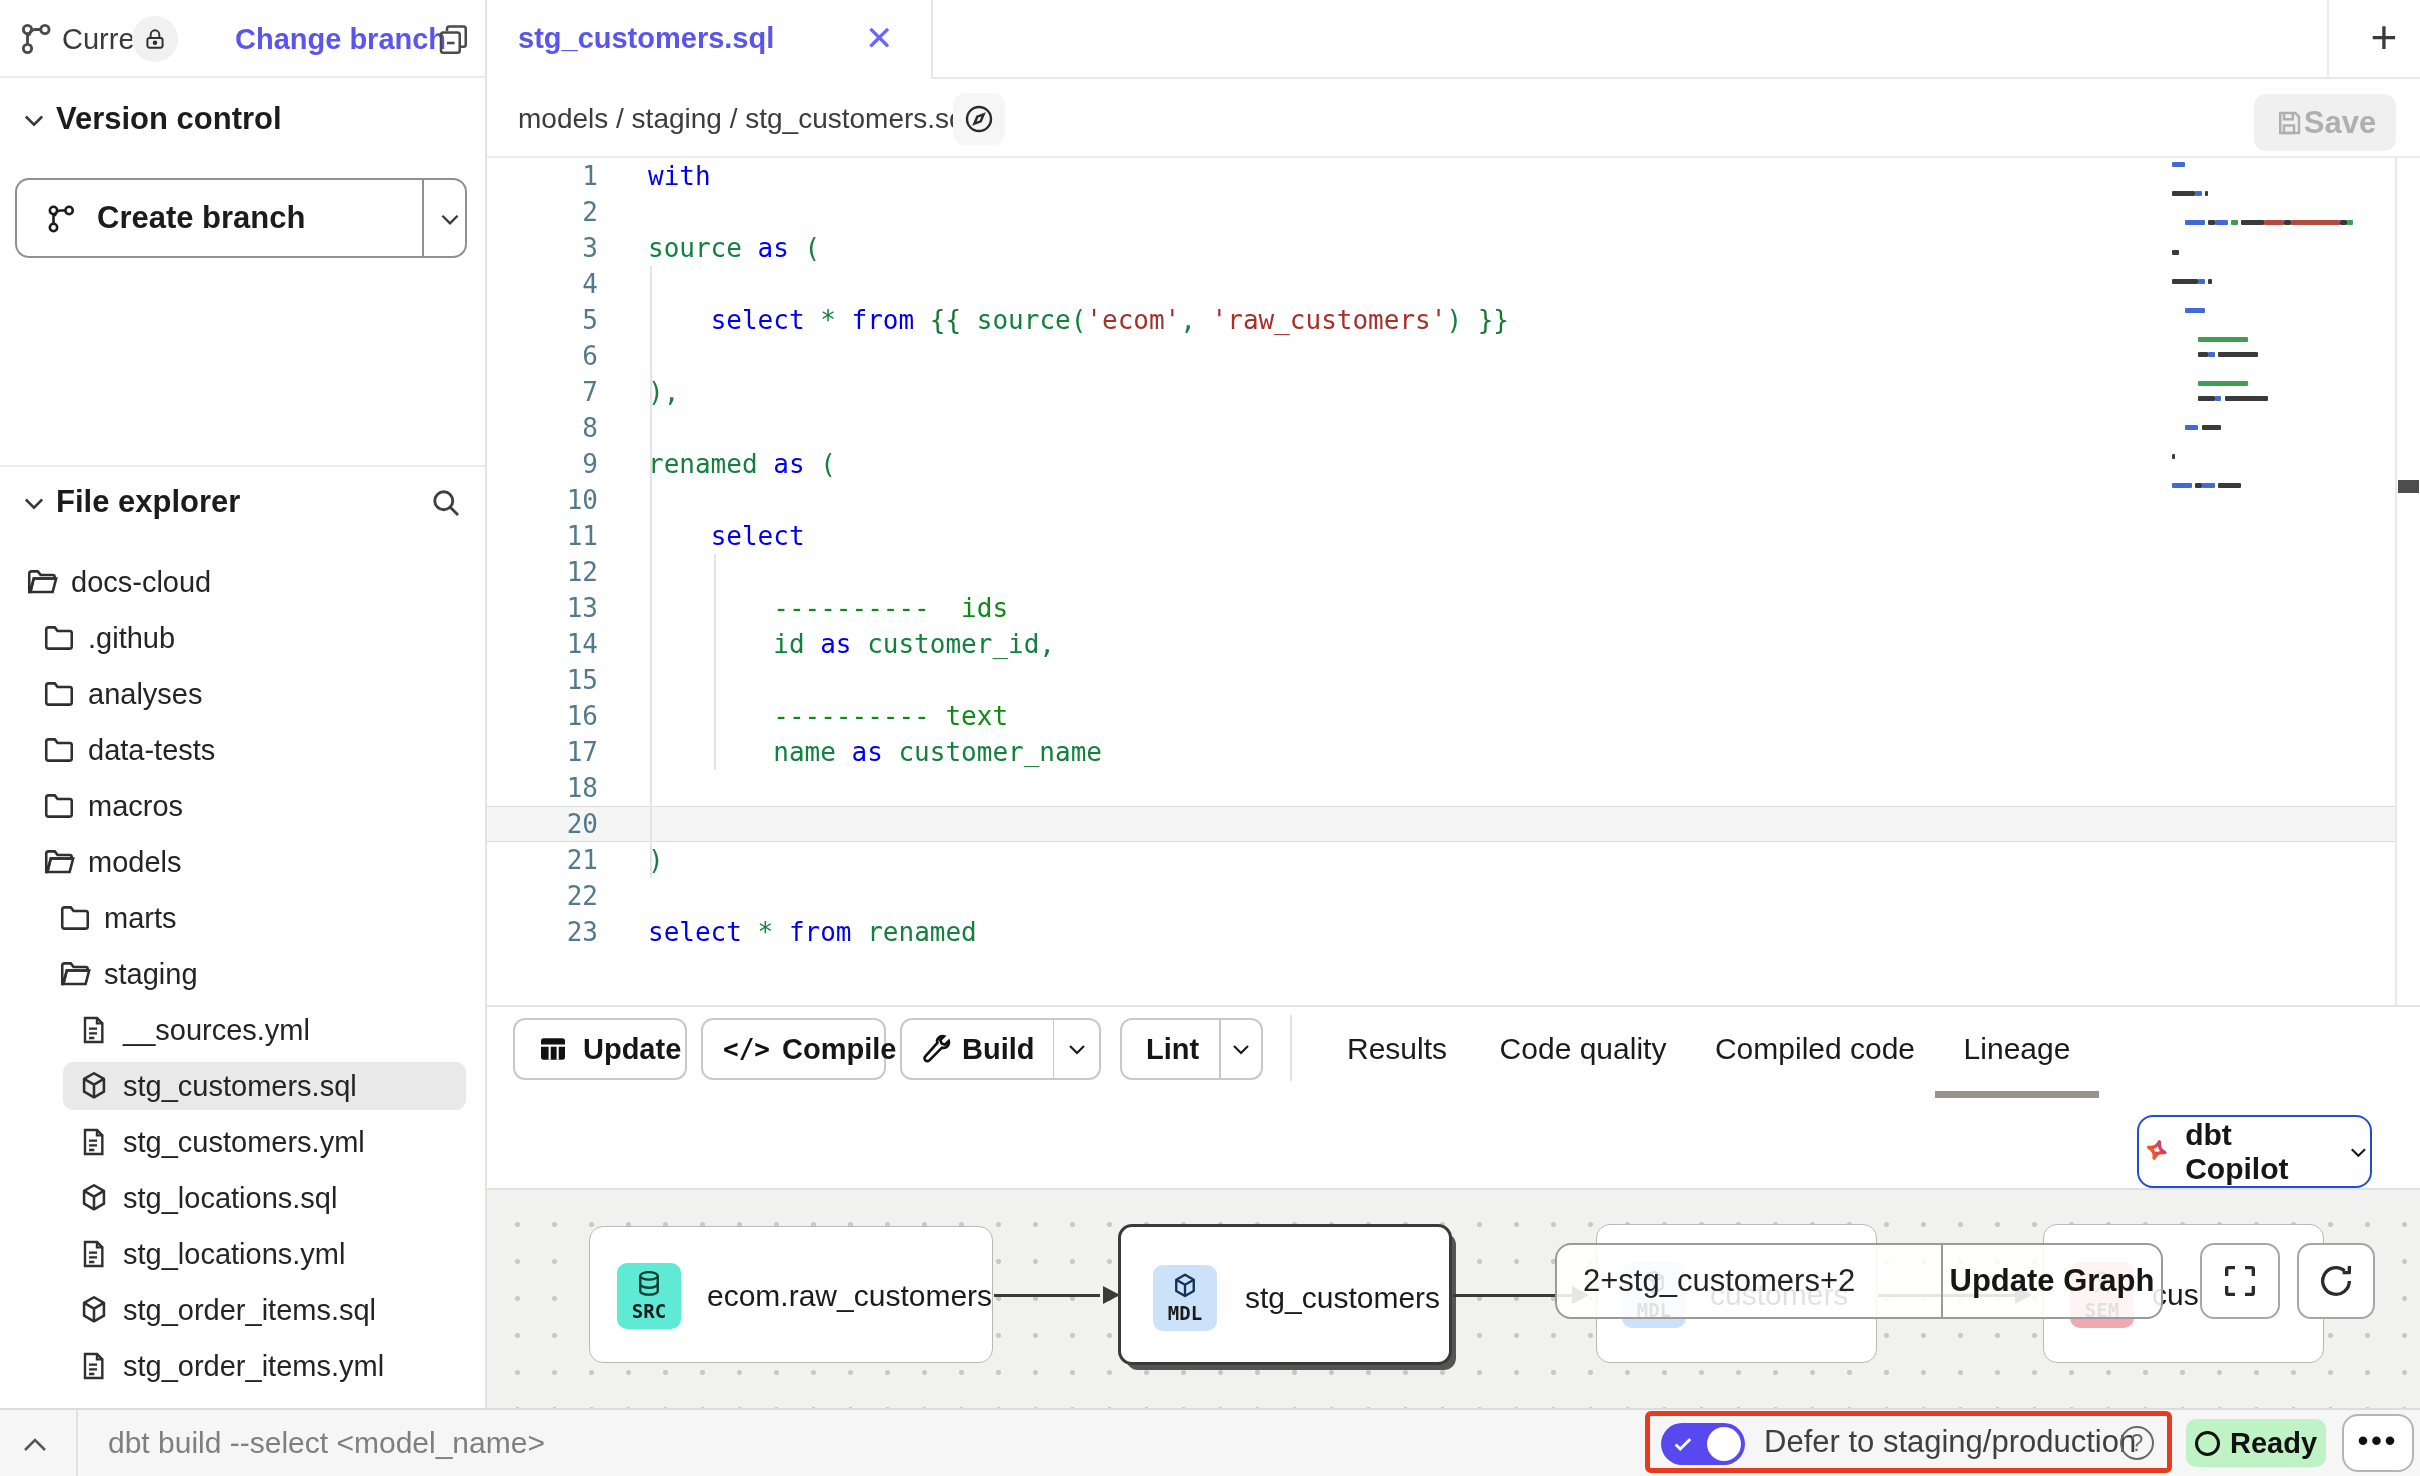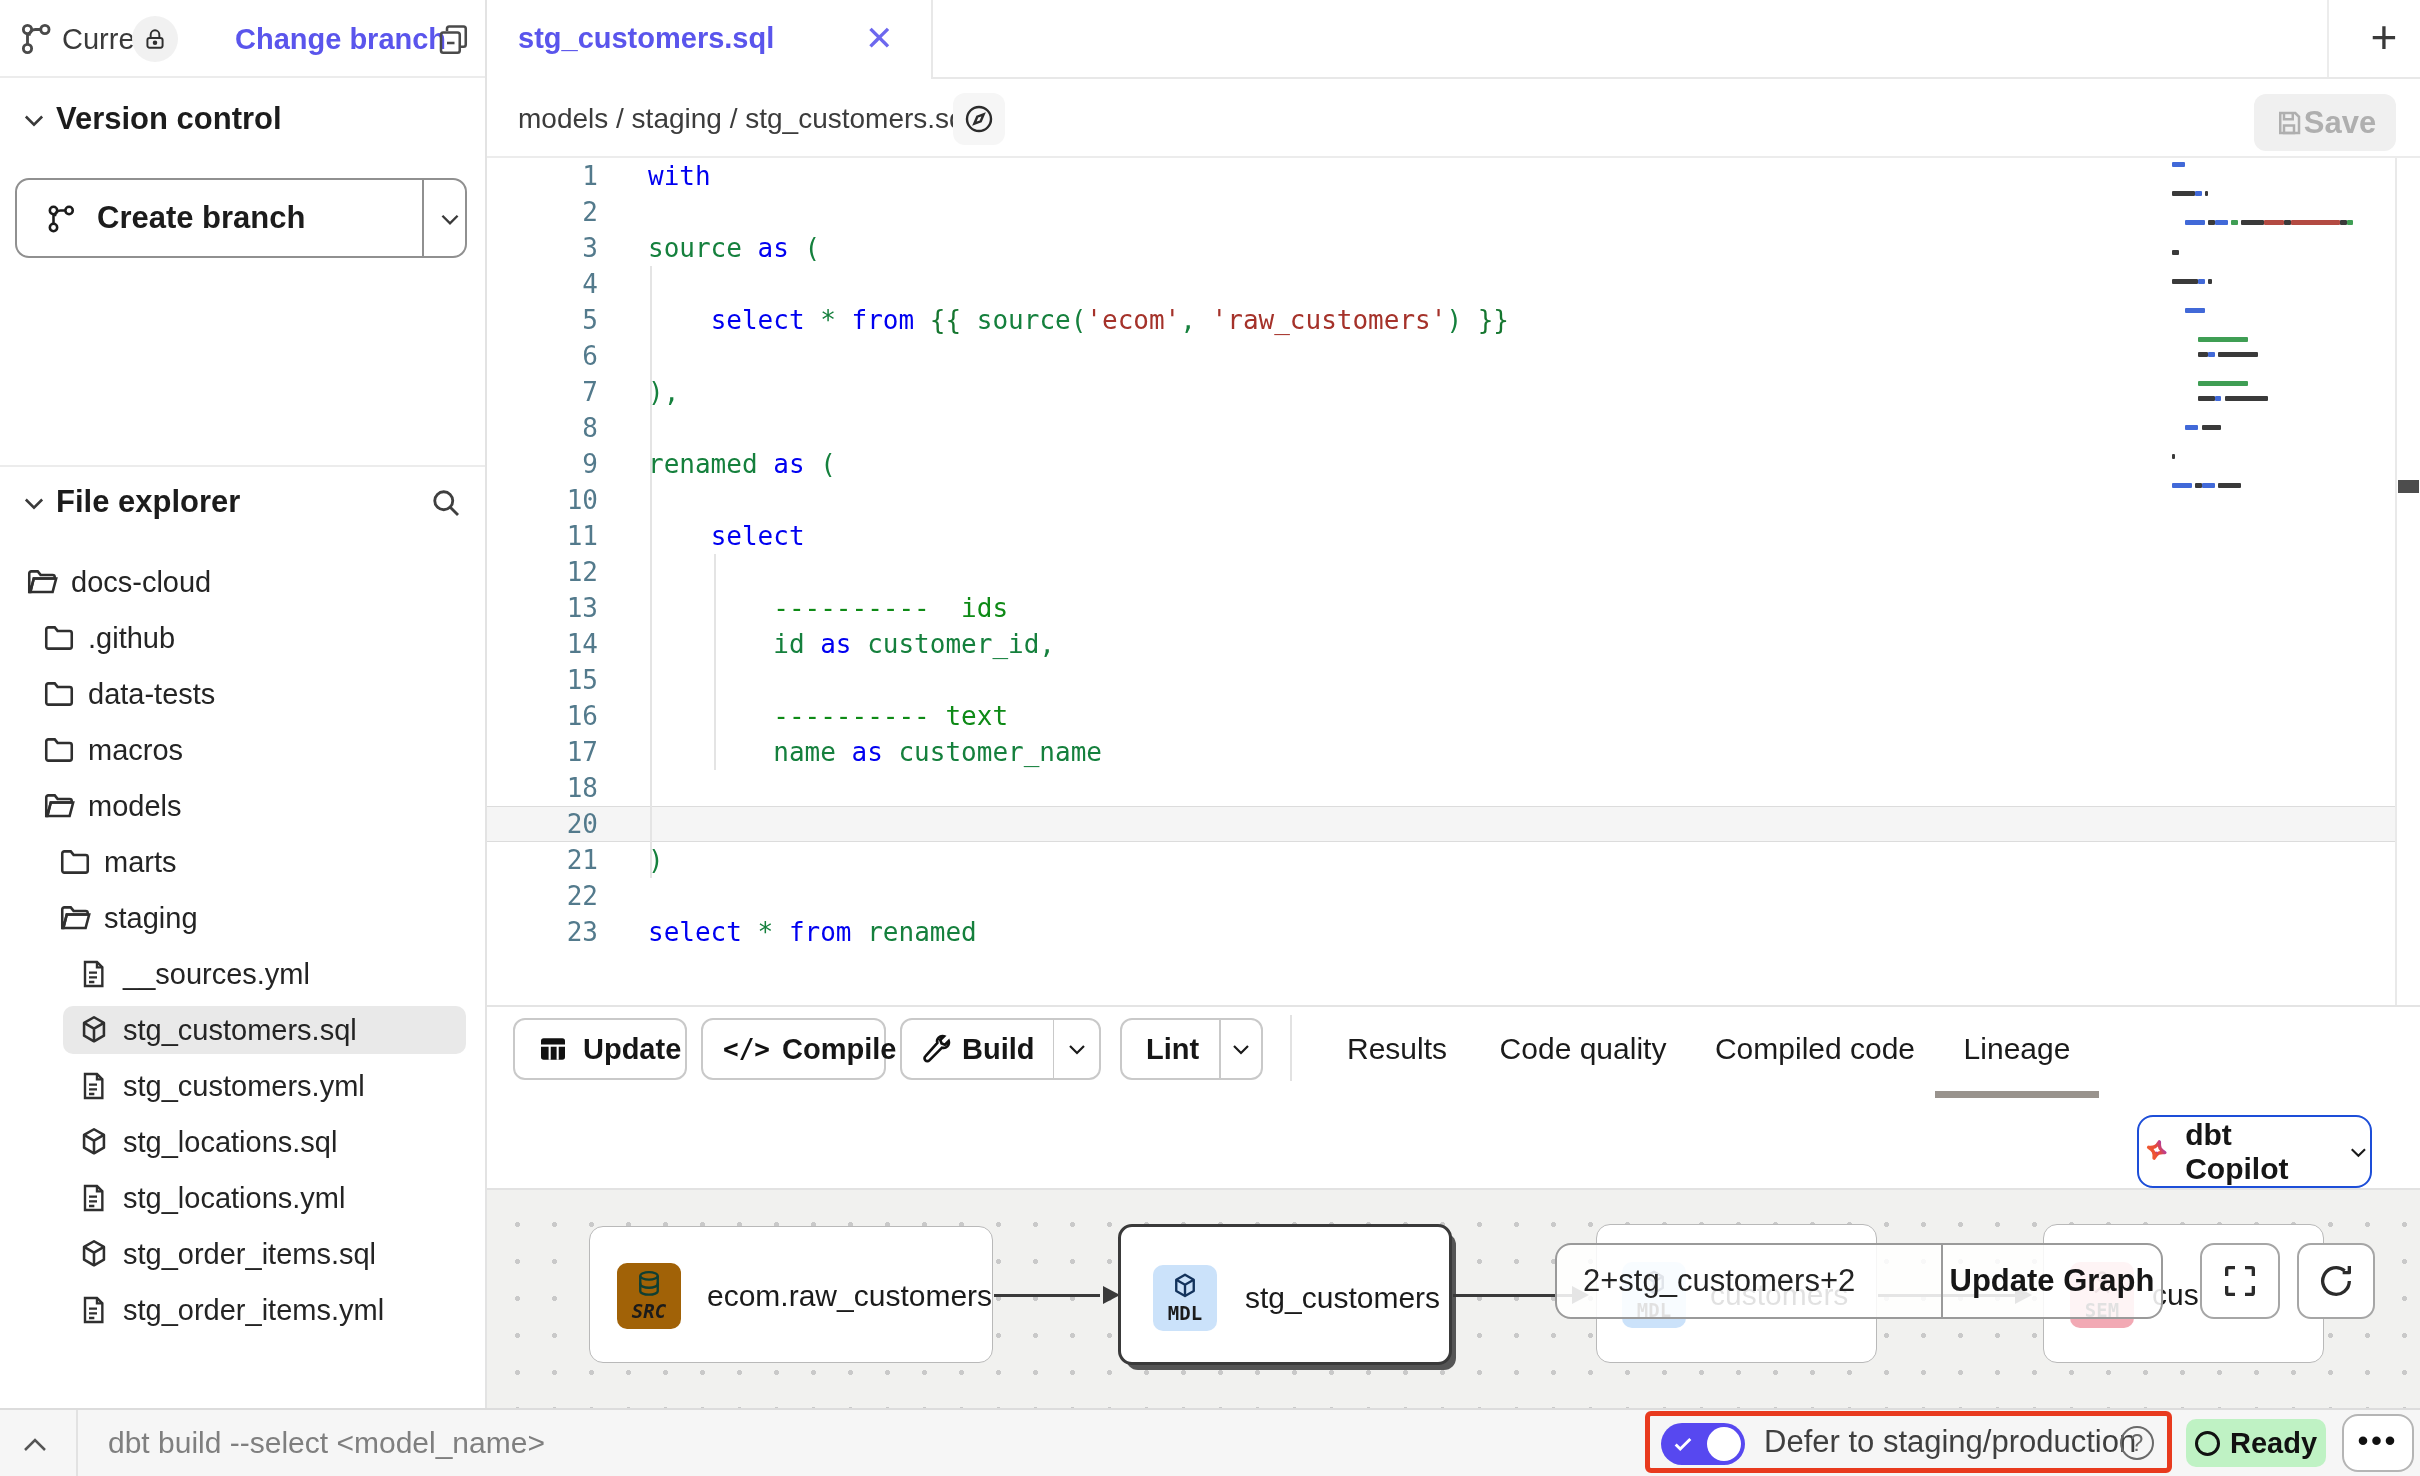--- a/index.html
+++ b/index.html
@@ -194,20 +194,26 @@
               <path d="M3 6a1.5 1.5 0 0 1 1.5-1.5H9l2 2.5h8.5A1.5 1.5 0 0 1 21 8.5v1H6.2L3.8 19H3z"></path>
               <path d="M6.2 9.5H22L19.5 19H3.8z"></path>
             </svg></span>
           <span class="tree-label" style="left: 71px;">docs-cloud</span>
         </div>
         <div class="tree-row">
           <span class="tree-ic" style="left: 42px;"><svg width="34" height="34" viewBox="0 0 24 24" fill="none" stroke="#2F2F2F" stroke-width="1.8">
               <path d="M3 6a1.5 1.5 0 0 1 1.5-1.5H9l2 2.5h8.5A1.5 1.5 0 0 1 21 8.5V18a1.5 1.5 0 0 1-1.5 1.5h-15A1.5 1.5 0 0 1 3 18z"></path>
             </svg></span>
           <span class="tree-label" style="left: 88px;">.github</span>
+        </div>
+        <div class="tree-row">
+          <span class="tree-ic" style="left: 42px;"><svg width="34" height="34" viewBox="0 0 24 24" fill="none" stroke="#2F2F2F" stroke-width="1.8">
+              <path d="M3 6a1.5 1.5 0 0 1 1.5-1.5H9l2 2.5h8.5A1.5 1.5 0 0 1 21 8.5V18a1.5 1.5 0 0 1-1.5 1.5h-15A1.5 1.5 0 0 1 3 18z"></path>
+            </svg></span>
+          <span class="tree-label" style="left: 88px;">analyses</span>
         </div>
         <div class="tree-row">
           <span class="tree-ic" style="left: 42px;"><svg width="34" height="34" viewBox="0 0 24 24" fill="none" stroke="#2F2F2F" stroke-width="1.8">
               <path d="M3 6a1.5 1.5 0 0 1 1.5-1.5H9l2 2.5h8.5A1.5 1.5 0 0 1 21 8.5V18a1.5 1.5 0 0 1-1.5 1.5h-15A1.5 1.5 0 0 1 3 18z"></path>
             </svg></span>
           <span class="tree-label" style="left: 88px;">data-tests</span>
         </div>
         <div class="tree-row">
           <span class="tree-ic" style="left: 42px;"><svg width="34" height="34" viewBox="0 0 24 24" fill="none" stroke="#2F2F2F" stroke-width="1.8">
               <path d="M3 6a1.5 1.5 0 0 1 1.5-1.5H9l2 2.5h8.5A1.5 1.5 0 0 1 21 8.5V18a1.5 1.5 0 0 1-1.5 1.5h-15A1.5 1.5 0 0 1 3 18z"></path>
@@ -515,21 +521,21 @@
 
     <div id="canvas">
       <div id="lineage-nodes">
           <div class="edge" style="left: 507px; width: 106px;"></div>
           <div class="edge-arrow" style="left: 616px;"></div>
           <div class="edge" style="left: 966px; width: 126px;"></div>
           <div class="edge-arrow" style="left: 1085px;"></div>
           <div class="edge" style="left: 1391px; width: 148px;"></div>
           <div class="edge-arrow" style="left: 1528px;"></div>
           <div class="node" style="left: 102px; top: 36px; width: 404px; height: 137px;">
-            <div class="badge" style="left: 27px; top: 35.5px; background: #a16207; font-style: italic;">
+            <div class="badge" style="left: 27px; top: 35.5px; background: #5eead4;">
               <svg width="30" height="30" viewBox="0 0 24 24" fill="none" stroke="#0F3F33" stroke-width="1.9">
                 <ellipse cx="12" cy="5.5" rx="7" ry="3"></ellipse>
                 <path d="M5 5.5v6.5c0 1.7 3.1 3 7 3s7-1.3 7-3V5.5"></path>
                 <path d="M5 12v6.5c0 1.7 3.1 3 7 3s7-1.3 7-3V12" transform="translate(0,-1)"></path>
               </svg>
               <span class="badge-label">SRC</span>
             </div>
             <div class="node-label" style="left: 117px; top: 49.5px; line-height: 38px;">ecom.raw_customers</div>
           </div>
           <div class="node selected" style="left: 631px; top: 34px; width: 334px; height: 141px;">

